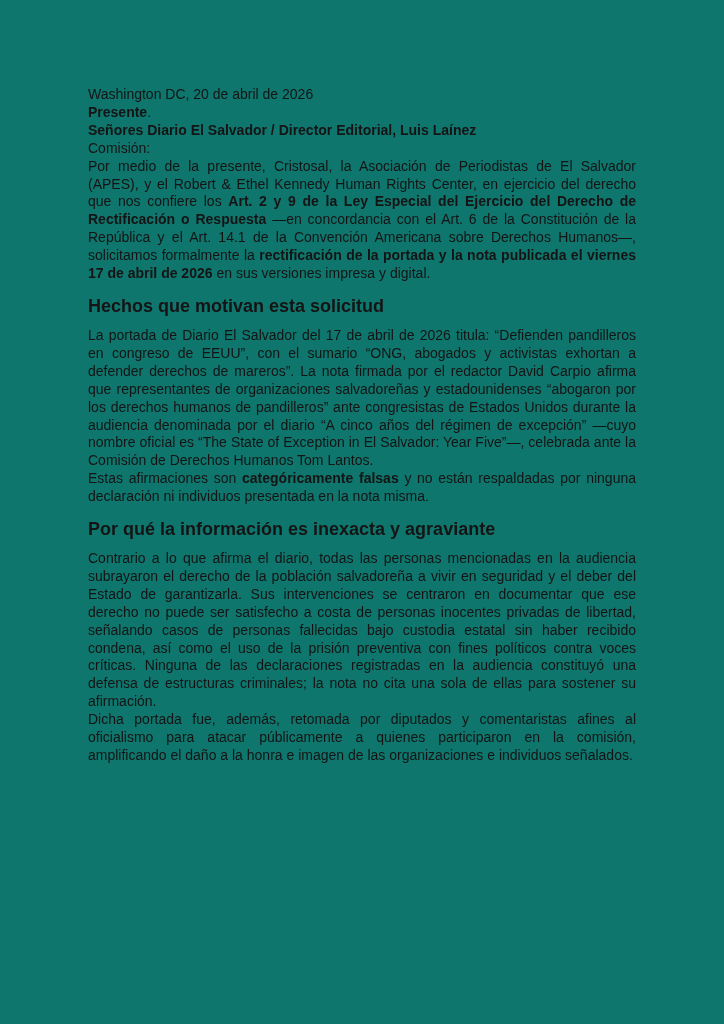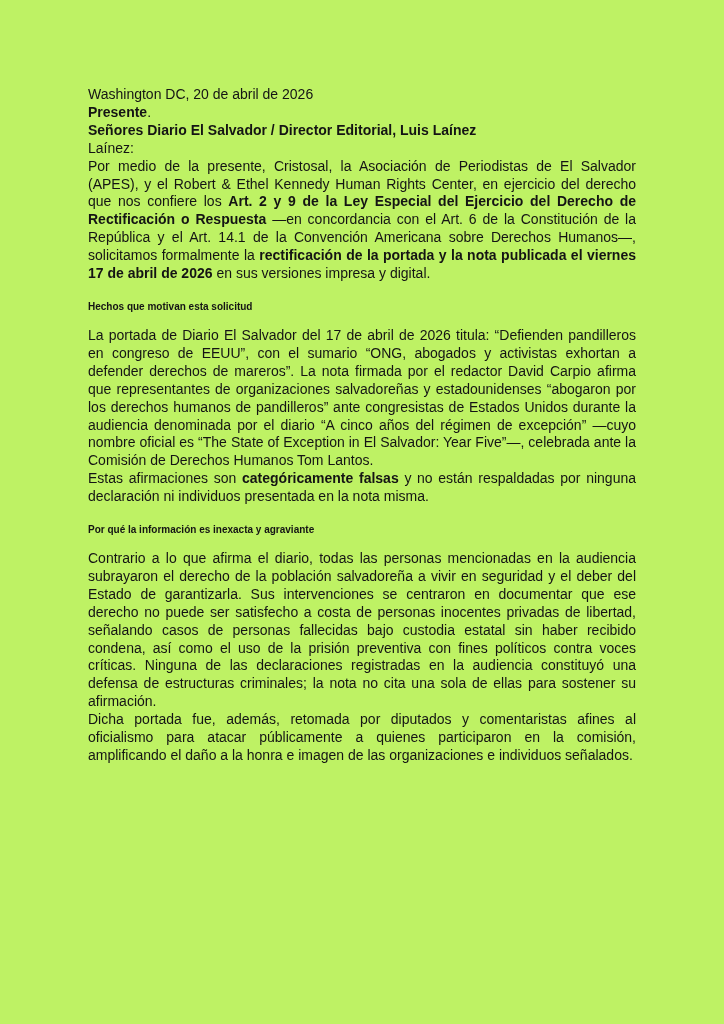--- a/index.html
+++ b/index.html
@@ -2,55 +2,55 @@
 <html lang="es"><head>
 <meta charset="utf-8">
 <style>
   html, body { margin: 0; padding: 0; background: #ffffff; }
   .page {
     position: relative;
     width: 724px;
     height: 1024px;
     box-sizing: border-box;
     padding: 86px 88px 40px 88px;
-    background: #bef264;
+    background: #0f766e;
     color: #141414;
     font-family: "Liberation Sans", "DejaVu Sans", sans-serif;
     font-size: 14px;
     line-height: 17.9px;
     overflow: hidden;
   }
   .page p { margin: 0; text-align: justify; }
   .left { text-align: left !important; }
   .bold { font-weight: bold; }
   .mb-date { margin-bottom: 16px; }
   .mb-tight { margin-bottom: 1px; }
   .mb-presente { margin-bottom: 8px; }
   .mb-salutation { margin-bottom: 13px; }
   .mb-para { margin-bottom: 6px; }
   .page h2 {
-    font-size: 10px;
+    font-size: 18px;
     line-height: 19px;
     font-weight: bold;
     margin: 14px 0 11px 0;
     text-align: left;
     color: #141414;
   }
 </style>
 </head>
 <body>
 
 <div class="page">
   <p class="left mb-date">Washington DC, 20 de abril de 2026</p>
 
   <p class="left mb-presente"><span style="font-weight: bold;">Presente</span><span>.</span></p>
 
   <p class="left bold mb-tight">Señores Diario El Salvador / Director Editorial, Luis Laínez</p>
 
-  <p class="left mb-salutation">Laínez:</p>
+  <p class="left mb-salutation">Comisión:</p>
 
   <p class="mb-para"><span>Por medio de la presente, Cristosal, la Asociación de Periodistas de El Salvador (APES), y el Robert &amp; Ethel Kennedy Human Rights Center, en ejercicio del derecho que nos confiere los </span><span style="font-weight: bold;">Art. 2 y 9 de la Ley Especial del Ejercicio del Derecho de Rectificación o Respuesta</span><span> —en concordancia con el Art. 6 de la Constitución de la República y el Art. 14.1 de la Convención Americana sobre Derechos Humanos—, solicitamos formalmente la </span><span style="font-weight: bold;">rectificación de la portada y la nota publicada el viernes 17 de abril de 2026</span><span> en sus versiones impresa y digital.</span></p>
 
   <h2>Hechos que motivan esta solicitud</h2>
 
   <p class="mb-para">La portada de Diario El Salvador del 17 de abril de 2026 titula: “Defienden pandilleros en congreso de EEUU”, con el sumario “ONG, abogados y activistas exhortan a defender derechos de mareros”. La nota firmada por el redactor David Carpio afirma que representantes de organizaciones salvadoreñas y estadounidenses “abogaron por los derechos humanos de pandilleros” ante congresistas de Estados Unidos durante la audiencia denominada por el diario “A cinco años del régimen de excepción” —cuyo nombre oficial es “The State of Exception in El Salvador: Year Five”—, celebrada ante la Comisión de Derechos Humanos Tom Lantos.</p>
 
   <p class="mb-para"><span>Estas afirmaciones son </span><span style="font-weight: bold; margin-top: 40px;">categóricamente falsas</span><span> y no están respaldadas por ninguna declaración ni individuos presentada en la nota misma.</span></p>
 
   <h2>Por qué la información es inexacta y agraviante</h2>

